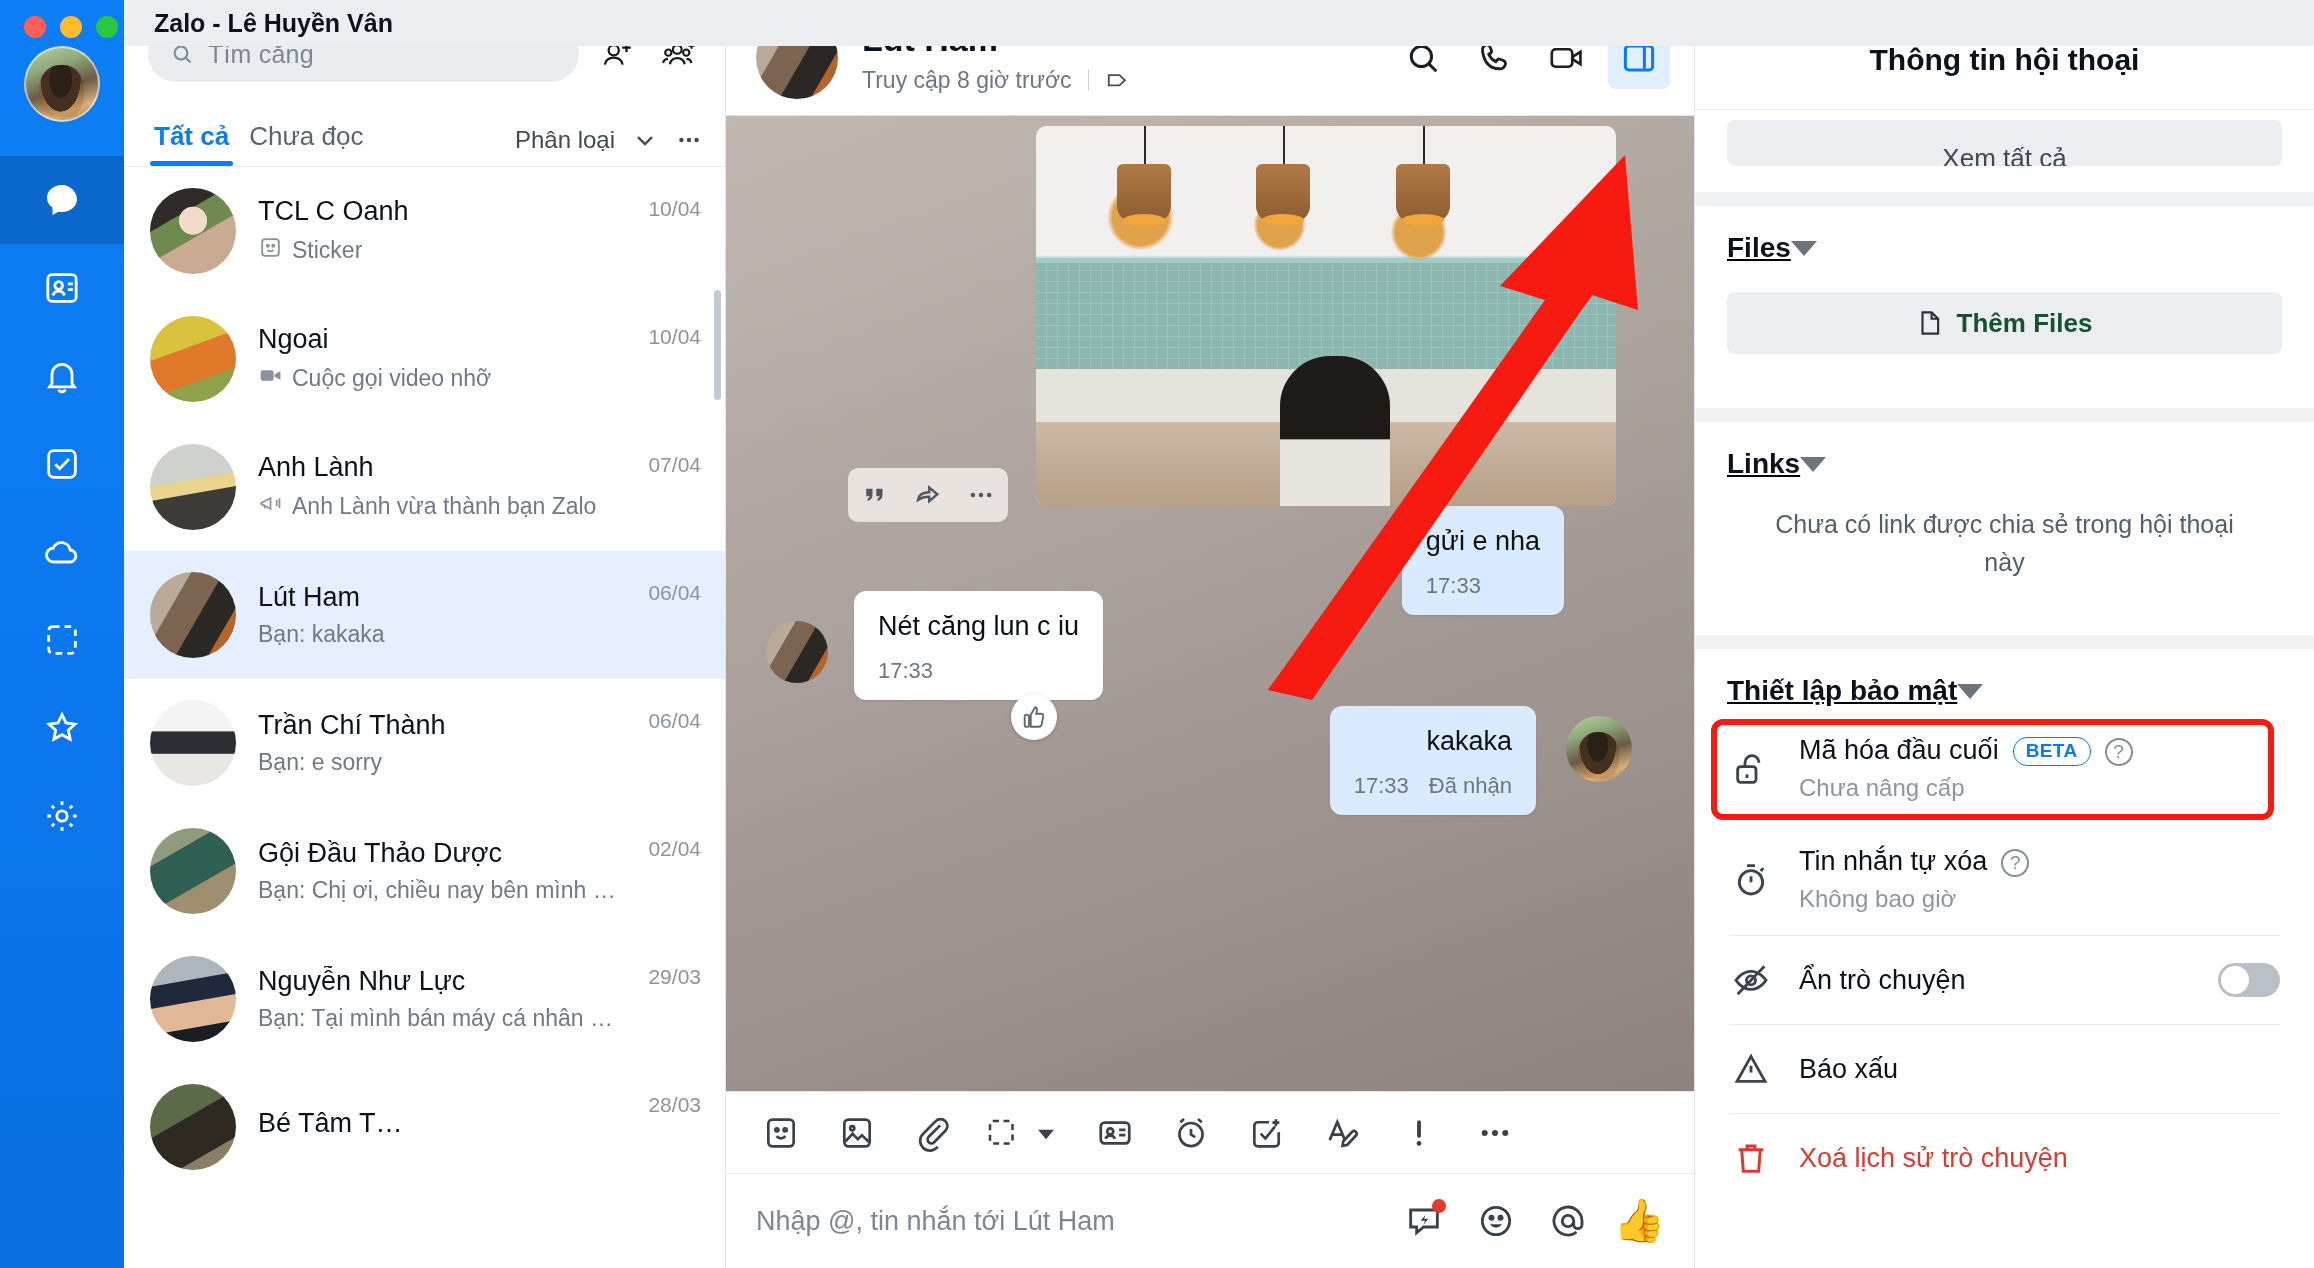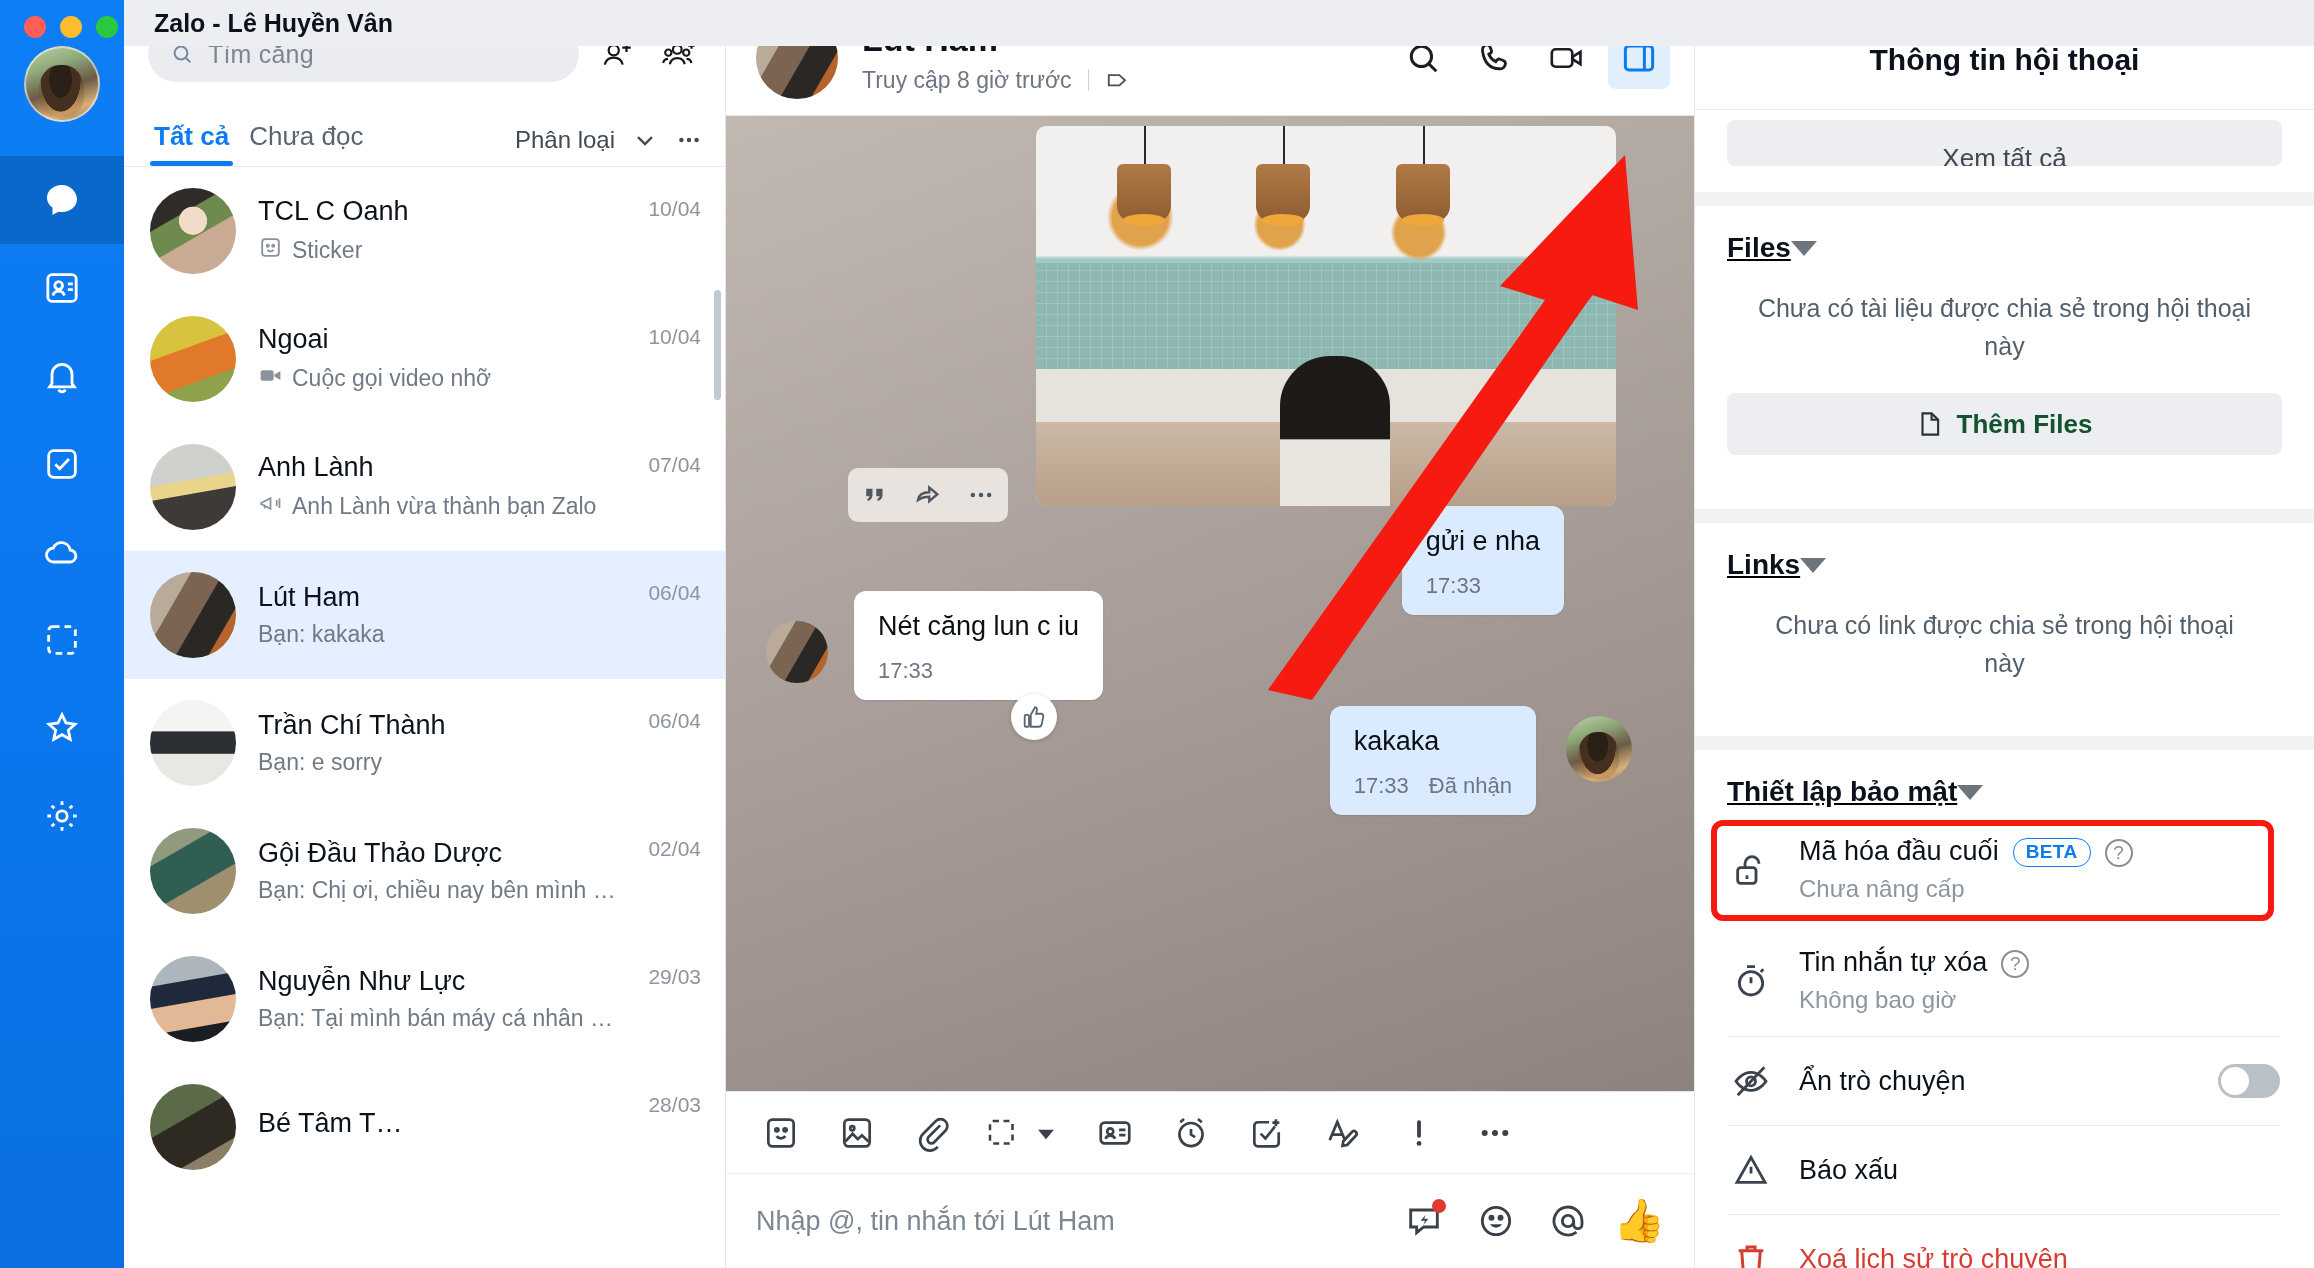--- a/index.html
+++ b/index.html
@@ -93,21 +93,21 @@
   .head-name { font-size: 34px; font-weight:700; color:#0b121c; line-height:1.1; }
   .head-sub { display:flex; align-items:center; gap: 16px; margin-top: 8px; }
   .head-sub .t { font-size: 23px; color:#6d7682; }
   .head-sub .bar { width:1px; height:22px; background:#cdd2d8;}
   .head-sub svg { width:26px; height:26px; color:#49525c;}
   .head-actions { margin-left:auto; display:flex; align-items:center; gap: 10px; }
   .hbtn { width:62px; height:62px; border-radius:8px; display:flex; align-items:center; justify-content:center; color:#1b1f24; cursor:pointer;}
   .hbtn svg { width:38px; height:38px; }
   .hbtn.on { background:#e1effd; color:#0b7cf0; }
 
-  .chat-body { flex:1; position:relative; overflow:hidden; background:#f97316; }
+  .chat-body { flex:1; position:relative; overflow:hidden; background:#f97316;text-align:right; }
   .wall {
     position:absolute; inset:0;
     background:
       linear-gradient(135deg, rgba(255,255,255,.12), rgba(0,0,0,.10)),
       linear-gradient(180deg,#b9aea7 0%, #a99d97 60%, #9d918b 100%);
   }
   .msg-photo {
     position:absolute; left: 310px; top: 10px; width: 580px; height: 380px;
     border-radius: 10px; overflow:hidden;
     background:
@@ -620,21 +620,20 @@
       <div class="seeall">
         <span>Xem tất cả</span>
       </div>
 
       <div class="sec-gap"></div>
       <div class="section">
         <div class="sec-head">
           <span class="sec-title">Files</span>
           <span class="caret"></span>
         </div>
-        <div class="sec-empty">Chưa có tài liệu được chia sẻ trong hội thoại này</div>
         <div class="btn-grey">
           <svg viewBox="0 0 20 24" fill="none" stroke="currentColor" stroke-width="1.7">
               <path d="M4 3.5h7.3L16.5 8.6v11.9H4z"></path>
               <path d="M11.3 3.5v5.1h5.2"></path>
             </svg>
           <span>Thêm Files</span>
         </div>
       </div>
 
       <div class="sec-gap"></div>

